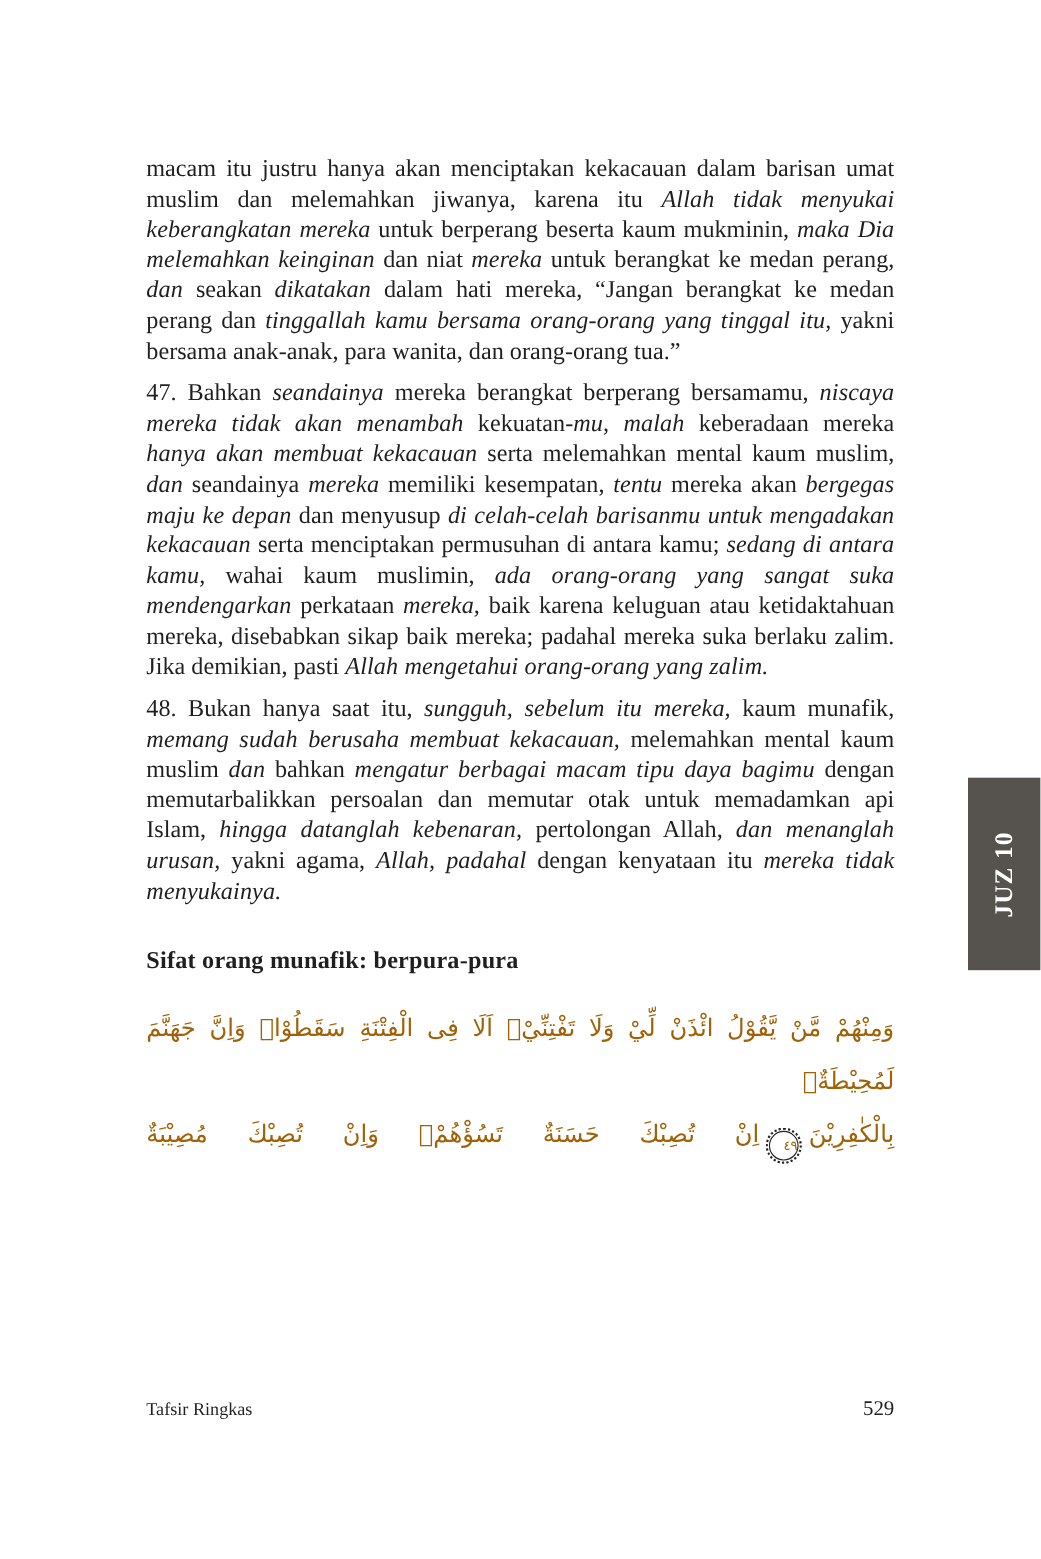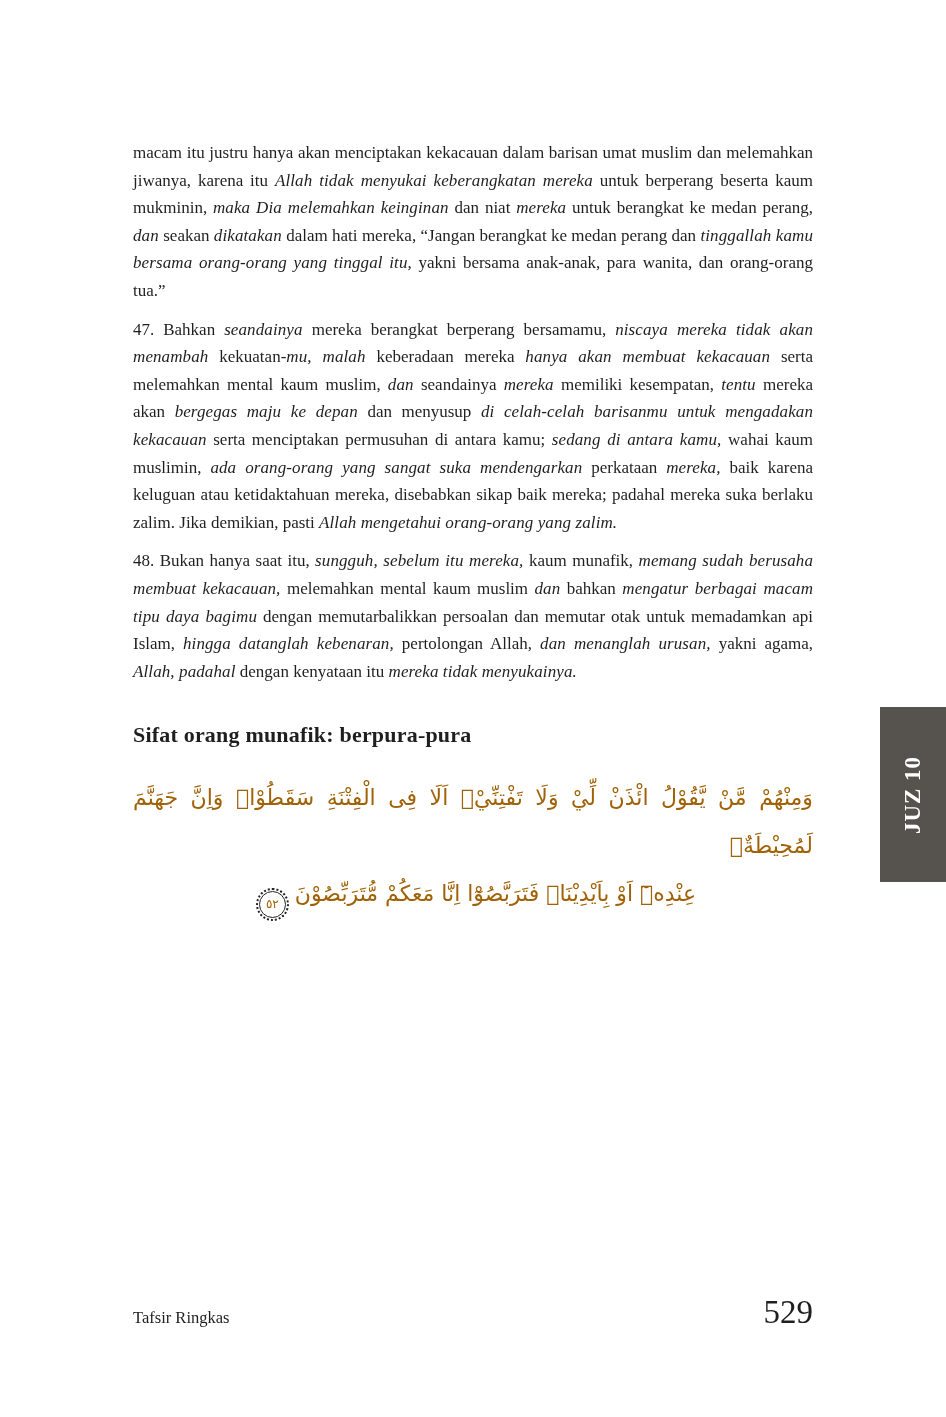--- a/index.html
+++ b/index.html
@@ -10,21 +10,21 @@
     overflow:hidden;
     font-family:"Liberation Serif", serif;
     color:#1f1f1f;
   }
   .text-block {
     position:absolute;
     left:133px; top:139px;
     width:680px;
   }
   .para {
-    font-size:17px;
+    font-size:22px;
     line-height:27.6px;
     text-align:justify;
     margin:0 0 11px 0;
   }
   .para i { letter-spacing:0.1px; }
   .section-heading {
     font-weight:bold;
     font-size:22px;
     margin:37px 0 0 0;
     letter-spacing:0.2px;
@@ -71,38 +71,38 @@
     color:#ffffff;
     font-weight:bold;
     font-size:23px;
     letter-spacing:1px;
     font-family:"Liberation Serif", serif;
   }
   .footer {
     position:absolute;
     left:133px; top:1270px;
     width:680px;
-    display:flex; justify-content:space-between; align-items:baseline;margin-top:24px;
+    display:flex; justify-content:space-between; align-items:baseline;
   }
   .book-title { font-size:16.5px; }
-  .page-number { font-size:33px; }
+  .page-number { font-size:19px; }
 </style>
 </head>
 <body>
 
 <div class="text-block">
   <p class="para"><span>macam itu justru hanya akan menciptakan kekacauan dalam barisan umat muslim dan melemahkan jiwanya, karena itu </span><i>Allah tidak menyukai keberangkatan mereka </i><span>untuk berperang beserta kaum mukminin, </span><i>maka Dia melemahkan keinginan </i><span>dan niat </span><i>mereka </i><span>untuk berangkat ke medan perang, </span><i>dan </i><span>seakan </span><i>dikatakan </i><span>dalam hati mereka, “Jangan berangkat ke medan perang dan </span><i>tinggallah kamu bersama orang-orang yang tinggal itu, </i><span>yakni bersama anak-anak, para wanita, dan orang-orang tua.”</span></p>
   <p class="para"><span>47. Bahkan </span><i>seandainya </i><span>mereka berangkat berperang bersamamu, </span><i>niscaya mereka tidak akan menambah </i><span>kekuatan-</span><i>mu, malah </i><span>keberadaan mereka </span><i>hanya akan membuat kekacauan </i><span>serta melemahkan mental kaum muslim, </span><i>dan </i><span>seandainya </span><i>mereka </i><span>memiliki kesempatan, </span><i>tentu </i><span>mereka akan </span><i>bergegas maju ke depan </i><span>dan menyusup </span><i>di celah-celah barisanmu untuk mengadakan kekacauan </i><span>serta menciptakan permusuhan di antara kamu; </span><i>sedang di antara kamu, </i><span>wahai kaum muslimin, </span><i>ada orang-orang yang sangat suka mendengarkan </i><span>perkataan </span><i>mereka, </i><span>baik karena keluguan atau ketidaktahuan mereka, disebabkan sikap baik mereka; padahal mereka suka berlaku zalim. Jika demikian, pasti </span><i>Allah mengetahui orang-orang yang zalim.</i></p>
   <p class="para"><span>48. Bukan hanya saat itu, </span><i>sungguh, sebelum itu mereka, </i><span>kaum munafik, </span><i>memang sudah berusaha membuat kekacauan, </i><span>melemahkan mental kaum muslim </span><i>dan </i><span>bahkan </span><i>mengatur berbagai macam tipu daya bagimu </i><span>dengan memutarbalikkan persoalan dan memutar otak untuk memadamkan api Islam, </span><i>hingga datanglah kebenaran, </i><span>pertolongan Allah, </span><i>dan menanglah urusan, </i><span>yakni agama, </span><i>Allah, padahal </i><span>dengan kenyataan itu </span><i>mereka tidak menyukainya.</i></p>
 
   <h2 class="section-heading">Sifat orang munafik: berpura-pura</h2>
 
   <div class="quran" dir="rtl" lang="ar">
       <div class="arabic-line"><span>وَمِنْهُمْ مَّنْ يَّقُوْلُ ائْذَنْ لِّيْ وَلَا تَفْتِنِّيْۗ اَلَا فِى الْفِتْنَةِ سَقَطُوْاۗ وَاِنَّ جَهَنَّمَ لَمُحِيْطَةٌۢ</span></div>
-      <div class="arabic-line center"><span>عِنْدِهٖٓ اَوْ بِاَيْدِيْنَاۖ فَتَرَبَّصُوْٓا اِنَّا مَعَكُمْ مُّتَرَبِّصُوْنَ</span><span class="ayah-marker">٥٢</span></div>
+      <div class="arabic-line"><span>بِالْكٰفِرِيْنَ</span><span class="ayah-marker">٤٩</span><span>اِنْ تُصِبْكَ حَسَنَةٌ تَسُؤْهُمْۚ وَاِنْ تُصِبْكَ مُصِيْبَةٌ</span></div>
     </div>
 </div>
 
 <div class="juz-tab">
   <span class="juz-label">JUZ 10</span>
 </div>
 
 <div class="footer">
   <span class="book-title">Tafsir Ringkas</span>
   <span class="page-number">529</span>

